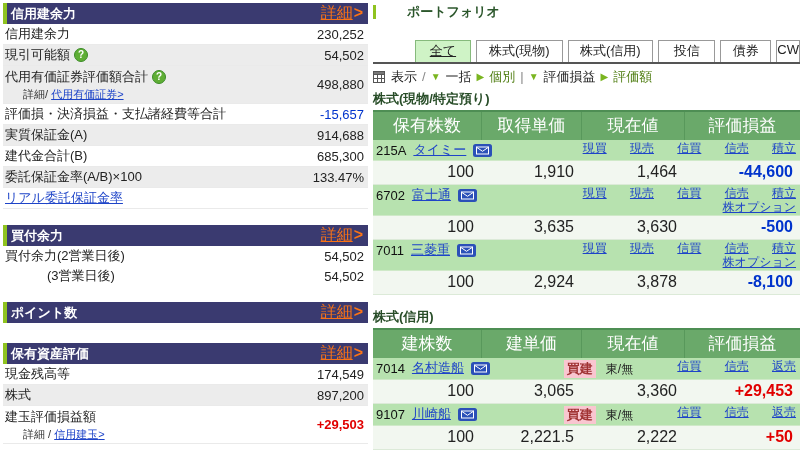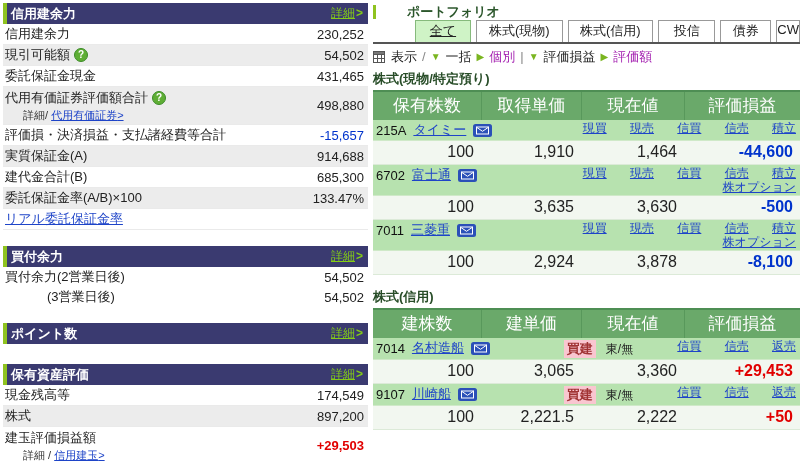--- a/index.html
+++ b/index.html
@@ -7,21 +7,21 @@
     font-family:"Liberation Sans","DejaVu Sans",sans-serif; font-size:13px; color:#222; }
   .layout { display:flex; padding:3px 0 0 3px; }
   .left { width:366px; }
   .right { width:427px; margin-left:5px; }
 
   
   .panel { margin-bottom:16px; }
   .phead { background:#3a3a70; color:#fff; display:flex; align-items:center;
     height:21px; border-left:4px solid #8fc31f; padding:0 5px 0 4px; }
   .phead .pt { flex:1; font-weight:bold; font-size:13px; }
-  .phead .pdetail { color:#84cc16; font-size:12px; text-decoration:none; cursor:pointer; }
+  .phead .pdetail { color:#f97316; font-size:16px; text-decoration:none; cursor:pointer; }
   .phead .pdetail span.u { text-decoration:underline; }
   .phead .pdetail span.arr { font-weight:bold; margin-left:1px; }
   .prow { display:flex; justify-content:space-between; align-items:center;
     min-height:20px; padding:1px 4px 1px 2px; border-bottom:1px solid #eaeaea; }
   .prow.shade { background:#ececec; }
   .prow .lbl { display:flex; align-items:center; gap:4px; }
   .prow .val { text-align:right; white-space:nowrap; }
   .prow .val.neg { color:#0033cc; }
   .prow .val.pos { color:#e10000; font-weight:bold; }
   .prow.tall { min-height:38px; }
@@ -29,28 +29,28 @@
   .qicon { display:inline-block; width:14px; height:14px; border-radius:50%;
     background:#5fae35; border:1px solid #3c8c28; color:#fff; font-weight:bold;
     font-size:10px; line-height:12px; text-align:center; cursor:pointer; }
   .lnk { color:#1e44c8; text-decoration:underline; cursor:pointer; }
   .indent { padding-left:42px; }
 
   
   .ptitle-row { display:flex; align-items:center; height:17px;gap:26px; }
   .gbar { width:3px; height:14px; background:#8fc31f; margin-right:5px; }
   .ptitle { color:#2c572c; font-weight:bold; font-size:13px; }
-  .tabs { display:flex; gap:5px; border-bottom:2px solid #555; margin-top:0;padding-left:42px; }
+  .tabs { display:flex; gap:5px; border-bottom:2px solid #555; margin-top:20px;padding-left:42px; }
   .tab { border:1px solid #999; border-bottom:none; background:#fff; text-align:center;
     font-size:13px; padding:1px 0 2px; color:#222; text-decoration:none; cursor:pointer; }
   .tab.active { background:#cff3c6; border-color:#86ba7c; text-decoration:underline; }
   .toolbar { display:flex; align-items:center; gap:5px; margin-top:4px; height:17px;
     font-size:13px; color:#222; }
   .tri { color:#7ab520; font-size:10px; }
-  .tlink { color:#a21caf; text-decoration:none; cursor:pointer; }
+  .tlink { color:#4d7c0f; text-decoration:none; cursor:pointer; }
   .tsep { color:#888; }
   .sec-title { color:#284d28; font-weight:bold; font-size:13px; margin-top:5px; }
   .stk { width:427px; margin-top:2px; }
   .thead { display:flex; background:#6aa96a; border-top:2px solid #4e8e54; color:#fff; }
   .th { font-size:17px; text-align:center; padding:2px 0 3px; border-left:1px solid #58985b; }
   .th:first-child { border-left:none; }
   .w1 { width:108px; } .w2 { width:100px; } .w3 { width:103px; } .w4 { width:116px; }
   .namerow { background:#b7e2af; display:flex; align-items:flex-start;
     padding:1px 4px 1px 3px; border-bottom:1px solid #cfe9c8; }
   .nleft { display:flex; align-items:center; gap:7px; width:201px; }
@@ -86,26 +86,20 @@
           </div>
         <div class="val">230,252</div>
       </div>
       <div class="prow shade">
         <div class="lbl">
             <span>現引可能額</span>
           <span class="qicon">?</span>
           </div>
         <div class="val">54,502</div>
       </div>
-      <div class="prow">
-        <div class="lbl">
-            <span>委託保証金現金</span>
-          </div>
-        <div class="val">431,465</div>
-      </div>
       <div class="prow shade tall">
         <div>
           <div class="lbl">
               <span>代用有価証券評価額合計</span>
             <span class="qicon">?</span>
             </div>
           <div class="l2">
             <span>詳細/</span>
             <a class="lnk"><span>代用有価証券</span></a><span class="lnk arr">&gt;</span>
           </div>

